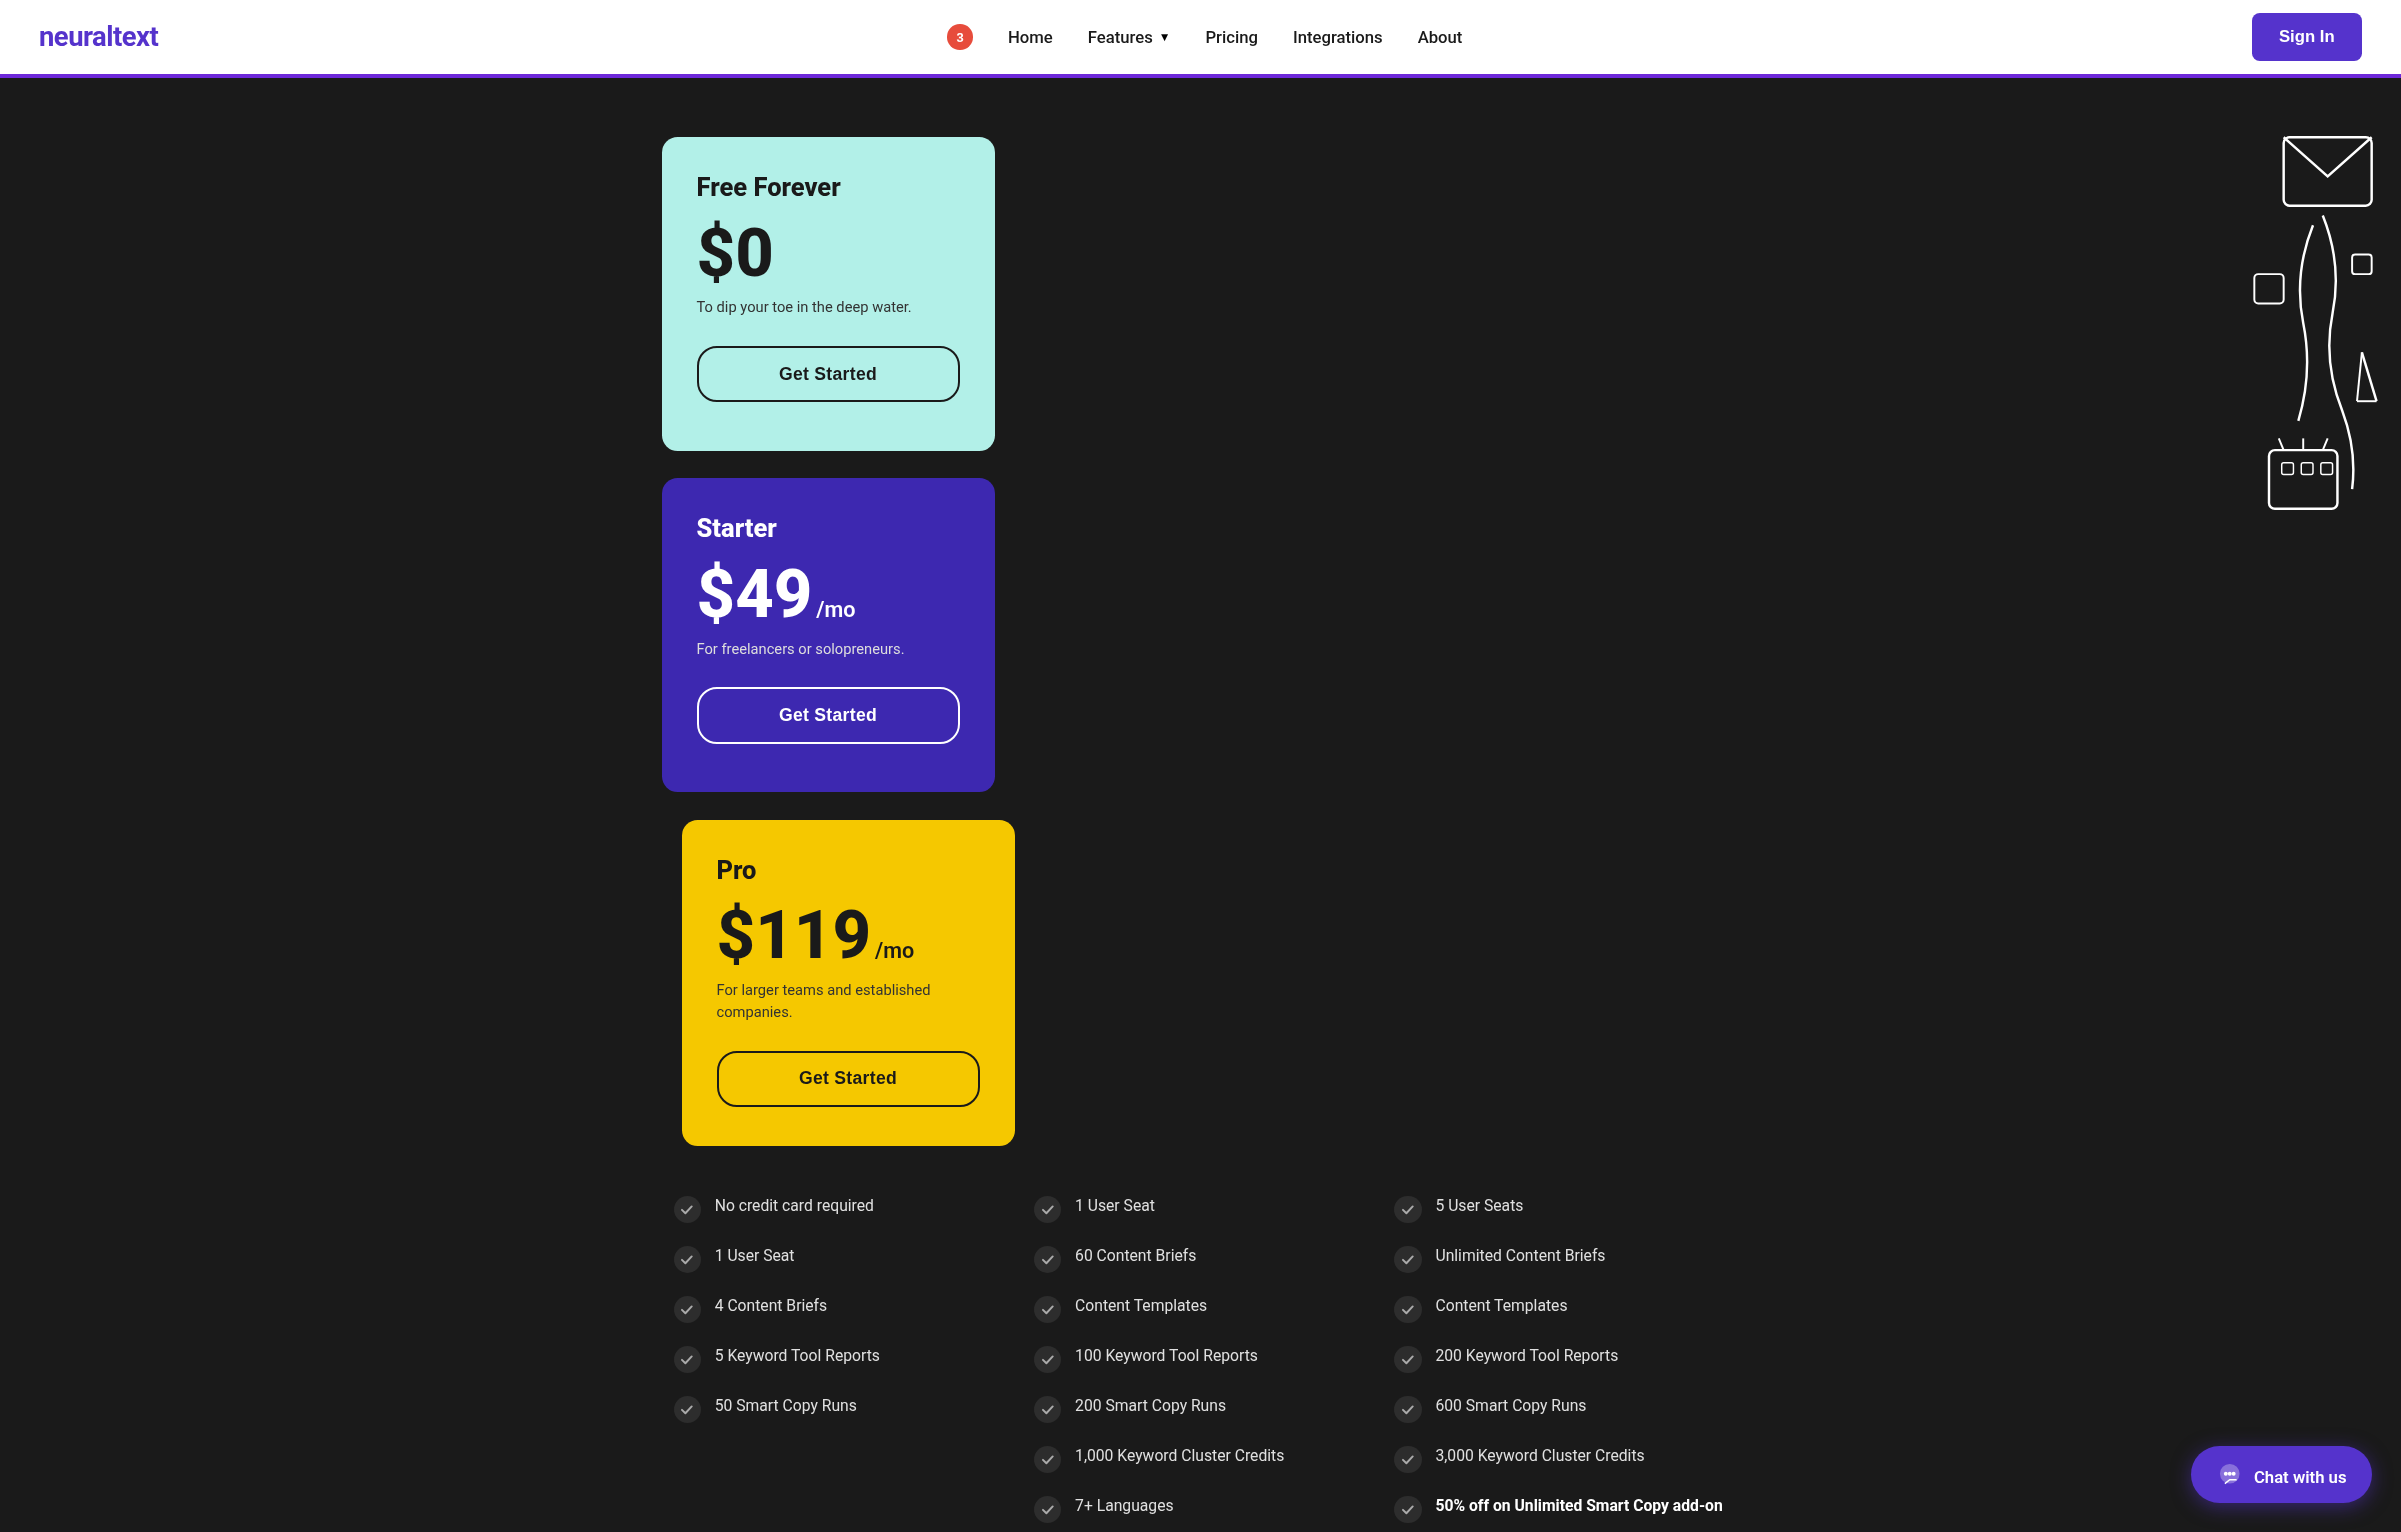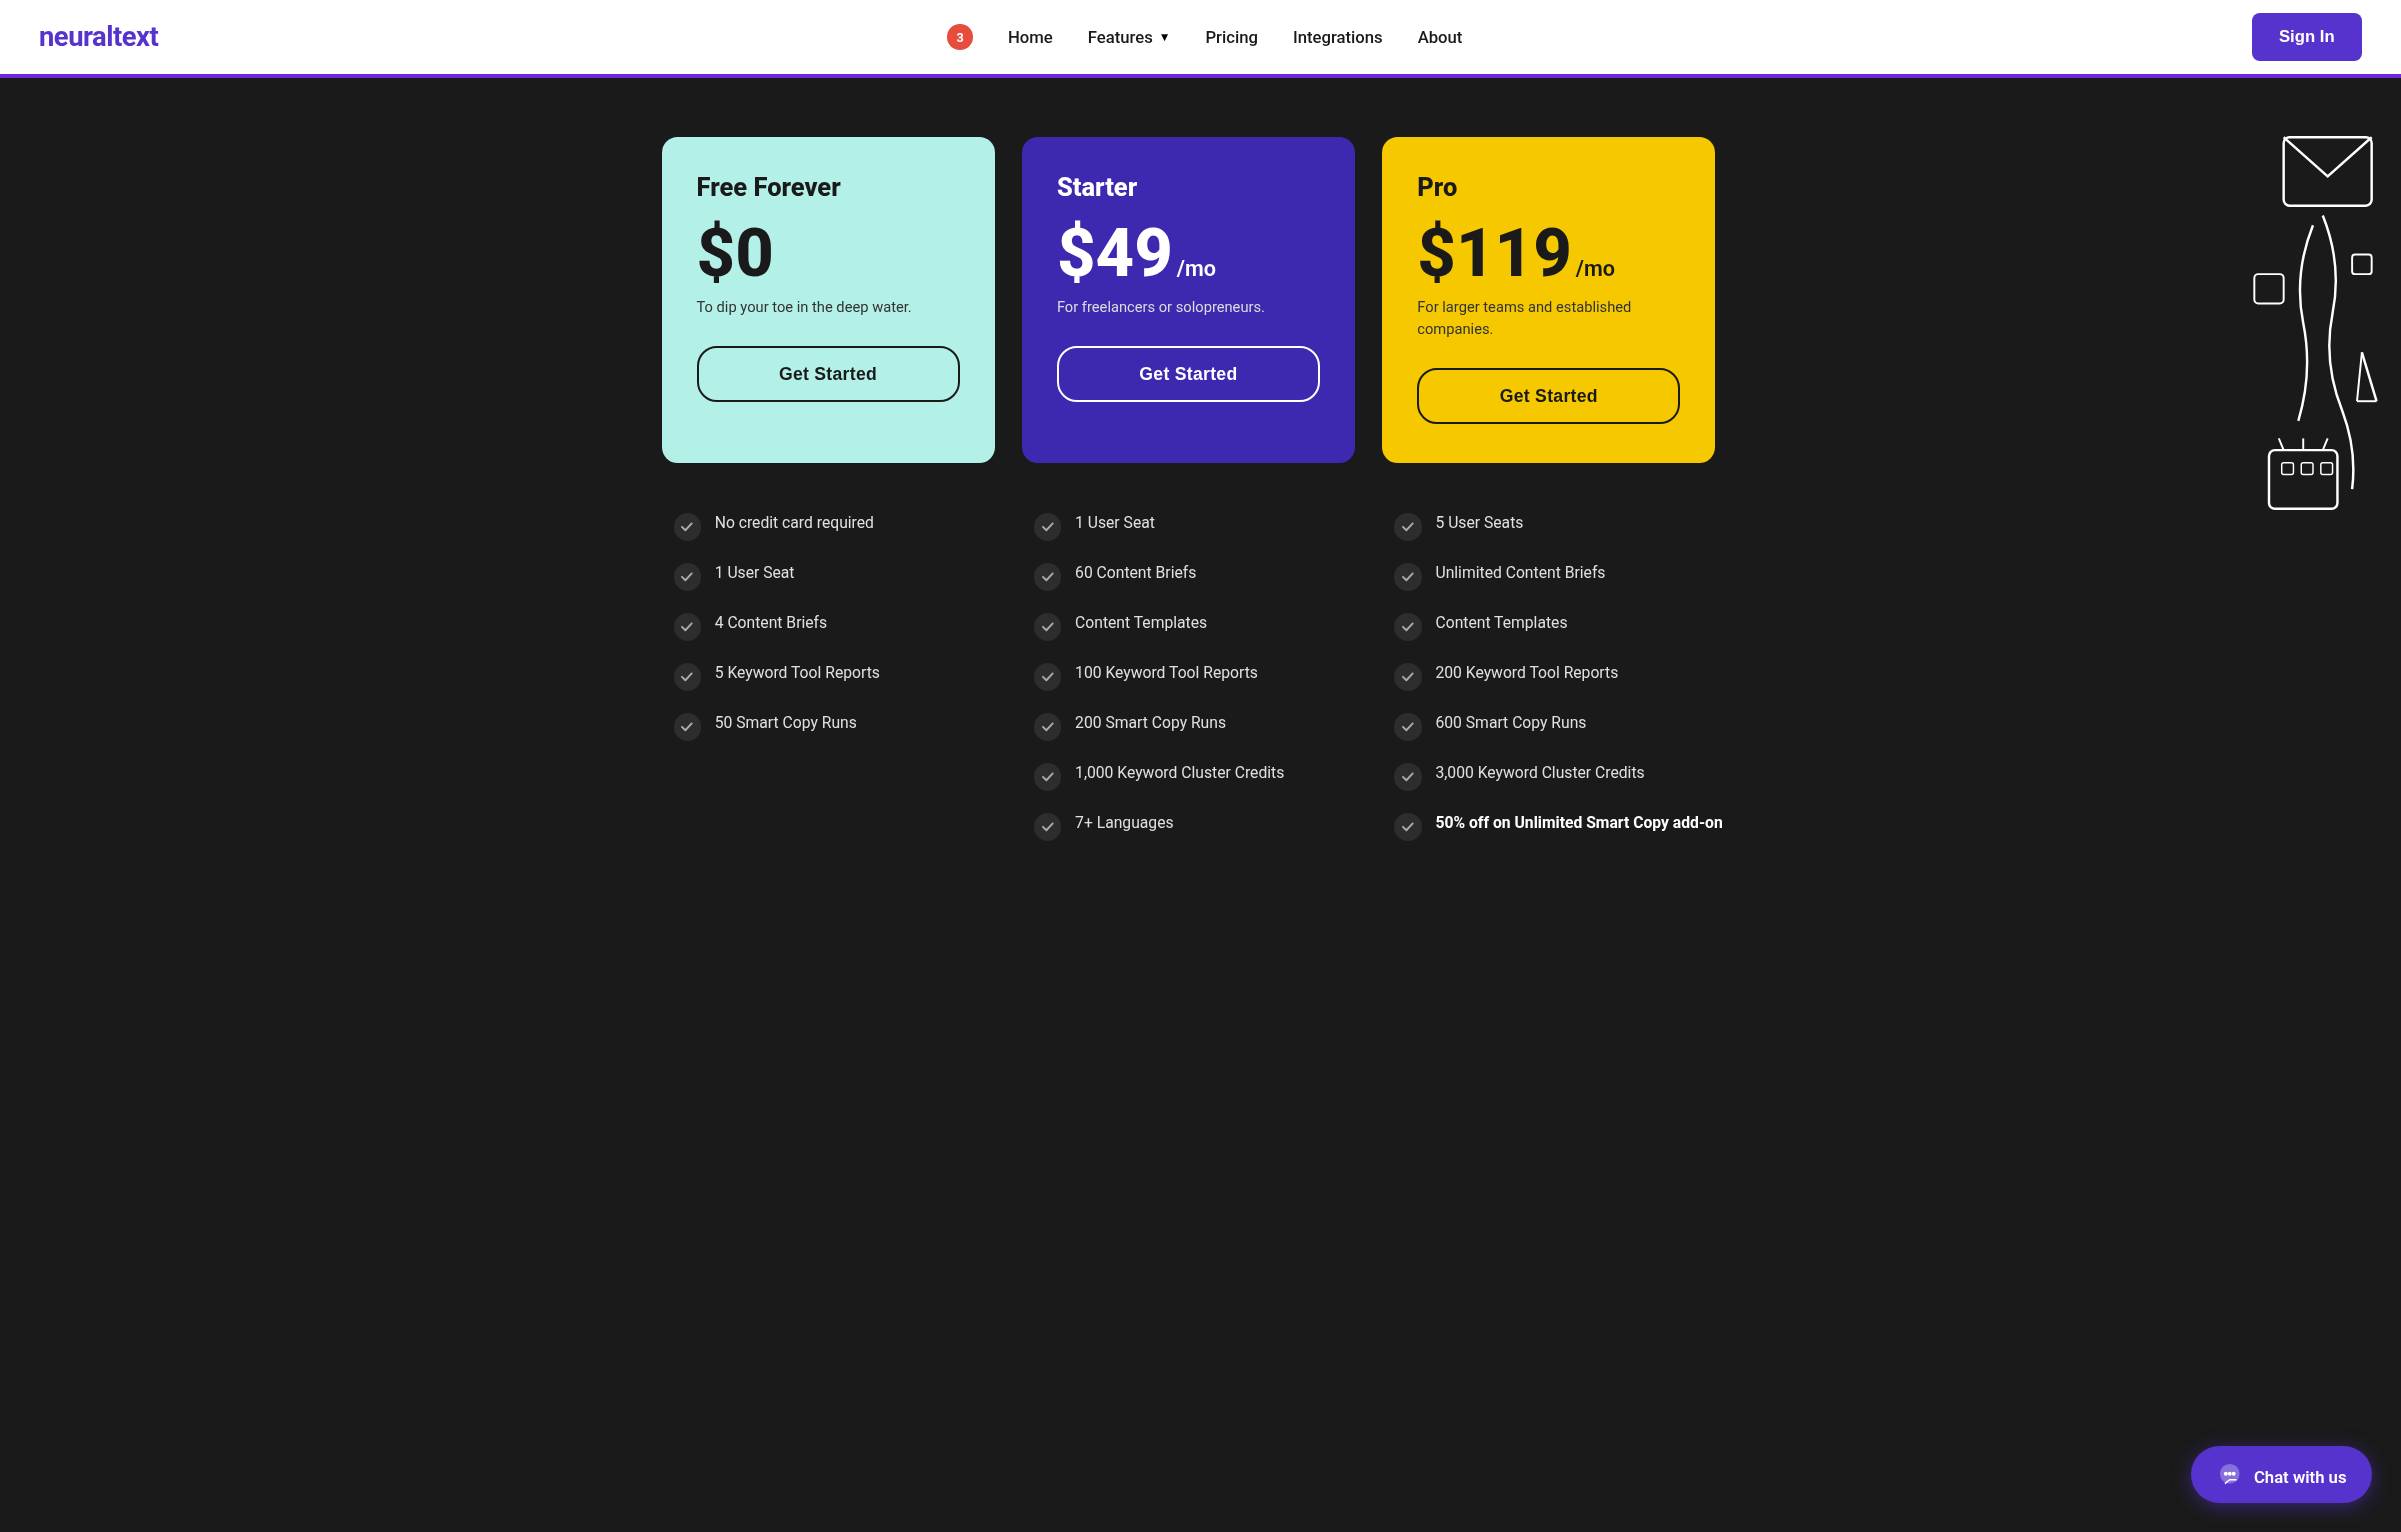--- a/index.html
+++ b/index.html
@@ -84,37 +84,39 @@
       height: 412px;
       pointer-events: none;
     }
 
     
     .pricing-cards {
       display: flex;
       gap: 27.4px;
       max-width: 1078px;
       margin: 0 auto 49px;
-      justify-content: flex-start;
+      justify-content: space-between;
+      flex-direction: column;
     }
 
     .card {
       border-radius: 15.7px;
       padding: 35px 35px 39px;
       width: 333px;
       min-height: 314px;
     }
     .card-free {
       background: #b2f0e8;
     }
     .card-starter {
       background: #3d28b0;
     }
     .card-pro {
       background: #f5c800;
+      margin-left: 20px;
     }
 
     .card-title {
       font-size: 25.5px;
       font-weight: 800;
       margin-bottom: 17.6px;
     }
     .card-free .card-title { color: #1a1a1a; }
     .card-starter .card-title { color: #ffffff; }
     .card-pro .card-title { color: #1a1a1a; }

